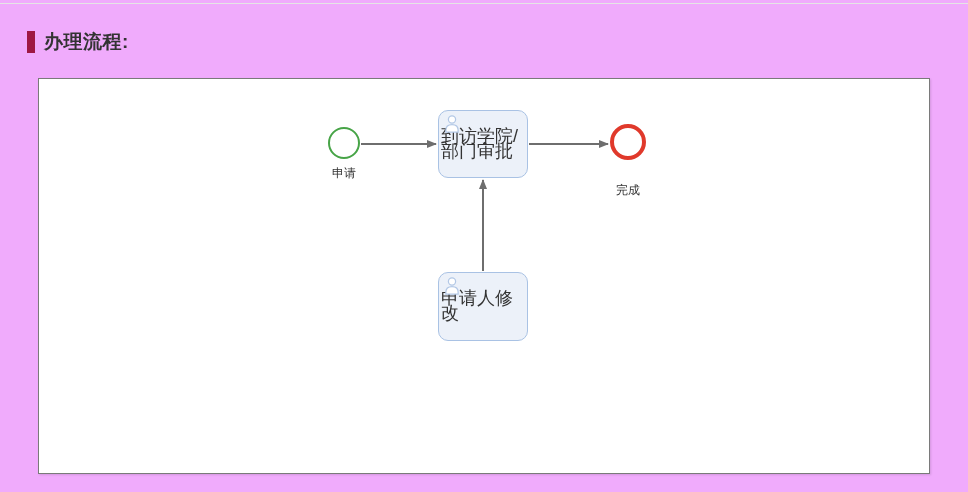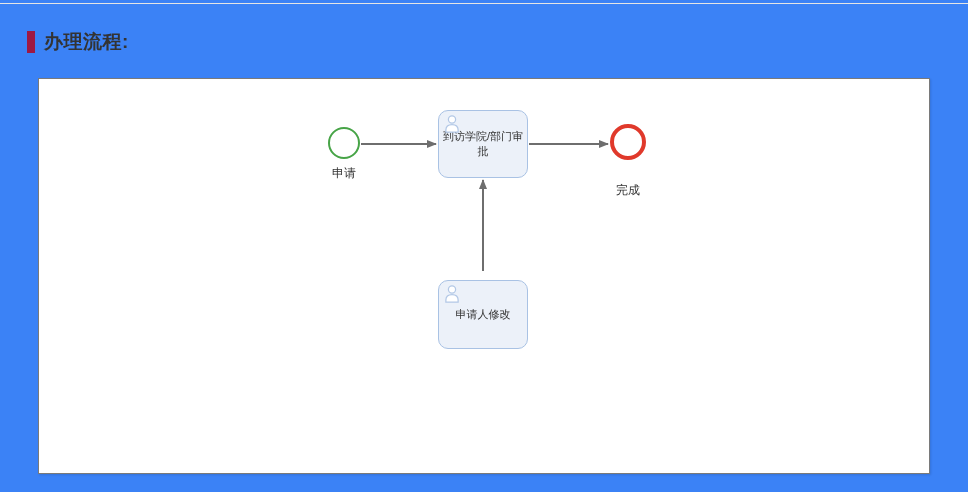--- a/index.html
+++ b/index.html
@@ -11,42 +11,42 @@
     --end-event:#e0392b;
     --task-fill:#ecf1f9;
     --task-border:#a9c2e4;
     --task-icon:#b3c8e6;
     --edge:#6e6e6e;
     --label-text:#333333;
   }
   *{margin:0;padding:0;box-sizing:border-box;}
   html,body{width:968px;height:492px;background:#ffffff;overflow:hidden;
     font-family:"Liberation Sans","DejaVu Sans",sans-serif;}
-  .page{position:relative;width:968px;height:492px;background:#3b82f6;}
+  .page{position:relative;width:968px;height:492px;background:#f0abfc;}
   .top-divider{position:absolute;left:0;top:3px;width:968px;height:1px;background:var(--divider);}
   .section-header{position:absolute;left:27px;top:30px;height:24px;display:flex;align-items:center;}
   .accent-bar{width:8px;height:22px;background:var(--accent);margin-right:9px;}
   .section-title{font-size:19px;font-weight:bold;color:var(--title-text);letter-spacing:0.5px;}
   .canvas{position:absolute;left:38px;top:78px;width:892px;height:396px;background:#ffffff;
     border:1px solid var(--canvas-border);box-shadow:1px 1px 2px rgba(0,0,0,0.12);}
   .edges{position:absolute;left:0;top:0;width:100%;height:100%;}
   .edges line{stroke:var(--edge);stroke-width:2;}
   .edges .arrowhead{fill:var(--edge);}
   .node{position:absolute;}
   .event-circle{border-radius:50%;background:#ffffff;}
   .start-circle{left:289px;top:48px;width:32px;height:32px;border:2px solid var(--start-event);}
   .end-circle{left:571px;top:45px;width:36px;height:36px;border:4px solid var(--end-event);}
   .event-label{position:absolute;width:60px;text-align:center;font-size:12px;color:var(--label-text);}
   .start-label{left:275px;top:86px;}
   .end-label{left:559px;top:85px;margin-top:18px;}
   .task{position:absolute;width:90px;border:1.5px solid var(--task-border);border-radius:10px;
     background:var(--task-fill);display:flex;align-items:center;justify-content:center;}
   .task-approve{left:399px;top:31px;height:68px;}
-  .task-modify{left:399px;top:201px;height:69px;}
-  .task-label{font-size:11px;line-height:15px;color:var(--label-text);text-align:center;
+  .task-modify{left:399px;top:193px;height:69px;font-family:Liberation Mono, monospace;}
+  .task-label{font-size:18px;line-height:15px;color:var(--label-text);
     width:84px;word-break:break-all;}
   .person-icon{position:absolute;left:4px;top:3px;width:18px;height:20px;}
   .person-icon circle,.person-icon path{fill:#ffffff;stroke:var(--task-icon);stroke-width:1.4;}
 </style>
 </head>
 <body>
 
 <div class="page">
   <div class="top-divider"></div>
 

